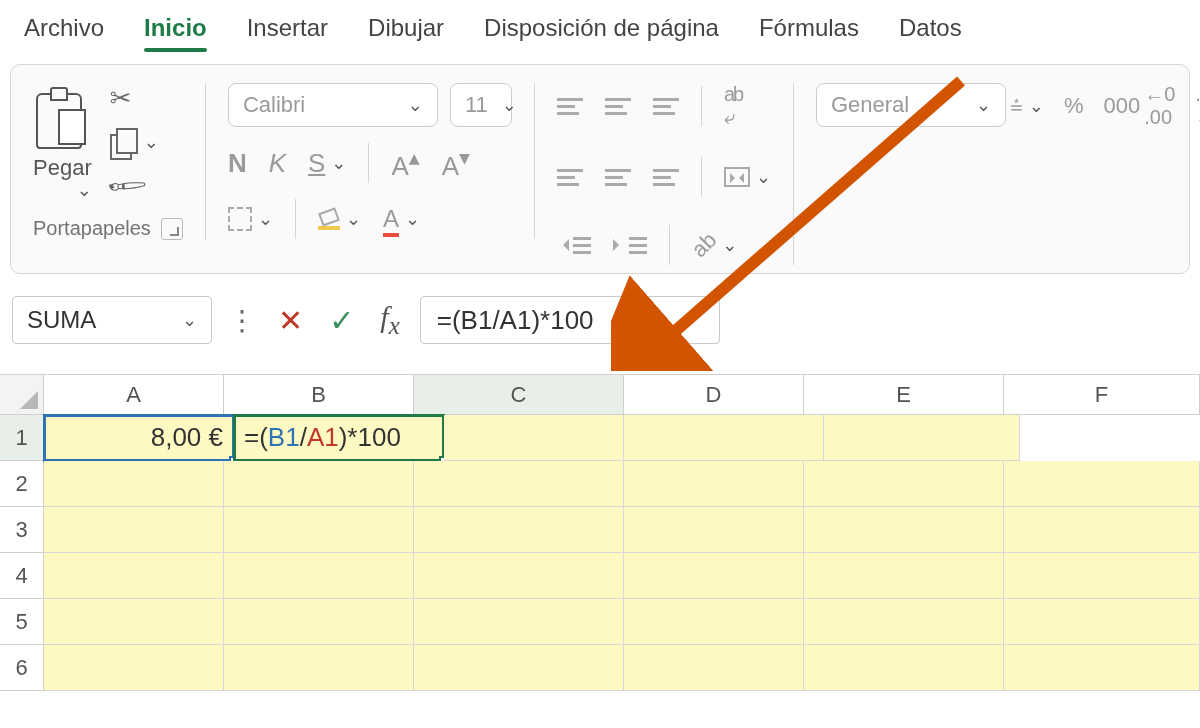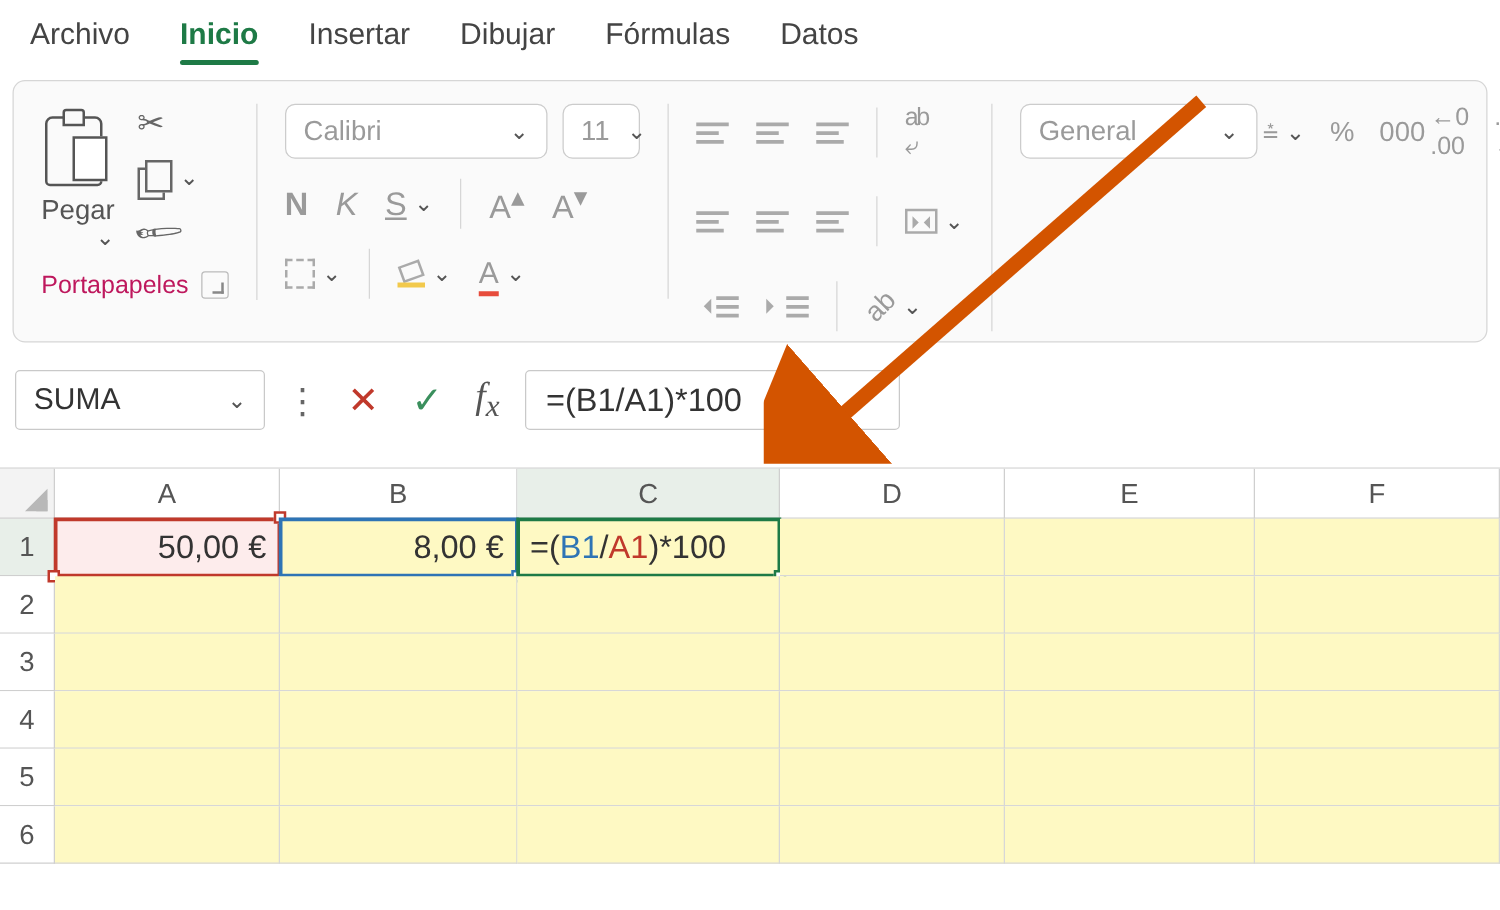--- a/index.html
+++ b/index.html
@@ -10,21 +10,21 @@
 .menubar .item{cursor:default;position:relative}
 .menubar .item.active{color:#1e7a46;font-weight:600}
 .menubar .item.active::after{content:"";position:absolute;left:0;right:0;bottom:-10px;height:4px;background:#1e7a46;border-radius:2px}
 
 
 .ribbon{border:1px solid #d6d6d6;border-radius:10px;margin:14px 10px 0 10px;background:#fafafa;padding:18px 18px 8px 18px;position:relative}
 .groups{display:flex;align-items:flex-start}
 .group{display:flex;flex-direction:column;border-right:1px solid #d6d6d6;padding:0 22px;position:relative}
 .group:first-child{padding-left:4px}
 .group:last-child{border-right:none}
-.group-label{display:flex;justify-content:center;gap:10px;font-size:20px;color:#be185d;margin-top:16px}
+.group-label{display:flex;align-items:center;justify-content:center;gap:10px;font-size:20px;color:#737373;margin-top:16px}
 .launcher{width:22px;height:22px;border:1px solid #bbb;border-radius:3px;position:relative;display:inline-block;flex:none}
 .launcher::after{content:"";position:absolute;right:3px;bottom:3px;width:7px;height:7px;border-right:2px solid #888;border-bottom:2px solid #888}
 
 .paste-block{display:flex;gap:18px}
 .paste-btn{display:flex;flex-direction:column;align-items:flex-end;font-size:22px;color:#555}
 .paste-icon{width:56px;height:66px;position:relative;margin-bottom:6px}
 .paste-icon::before{content:"";position:absolute;left:0;top:10px;width:42px;height:52px;border:2px solid #555;border-radius:6px 6px 4px 4px}
 .paste-icon::after{content:"";position:absolute;left:14px;top:4px;width:14px;height:10px;border:2px solid #555;border-radius:3px 3px 0 0;background:#fafafa}
 .paste-sheet{position:absolute;left:22px;top:26px;width:28px;height:36px;border:2px solid #555;background:#fff}
 .dd{font-size:18px;line-height:1;color:#555}
@@ -115,20 +115,21 @@
 .fp-red{color:#c0392b}
 </style>
 </head>
 <body>
 
 <div class="menubar">
   <div class="item">Archivo</div>
   <div class="item active">Inicio</div>
   <div class="item">Insertar</div>
   <div class="item">Dibujar</div>
+  <div class="item">Disposición de página</div>
   <div class="item">Fórmulas</div>
   <div class="item">Datos</div>
 </div>
 
 <div class="ribbon">
   <div class="groups">
 
     <div class="group">
       <div class="paste-block">
         <div class="paste-btn">
@@ -320,25 +321,20 @@
     <div class="ch wA">A</div>
     <div class="ch wB">B</div>
     <div class="ch wC active">C</div>
     <div class="ch wD">D</div>
     <div class="ch wE">E</div>
     <div class="ch wF">F</div>
   </div>
 
   <div class="row">
     <div class="rh active">1</div>
-    <div class="cell wA sel-red">
-      <span>50,00 €</span>
-      <span class="handle"></span>
-      <span class="handle bl"></span>
-    </div>
     <div class="cell wB sel-blue">
       <span>8,00 €</span>
       <span class="handle"></span>
     </div>
     <div class="cell wC sel-green left">
       <span class="formula-text">
         <span>=(</span><span class="fp-blue">B1</span><span>/</span><span class="fp-red">A1</span><span>)*100</span>
       </span>
       <span class="handle"></span>
     </div>

